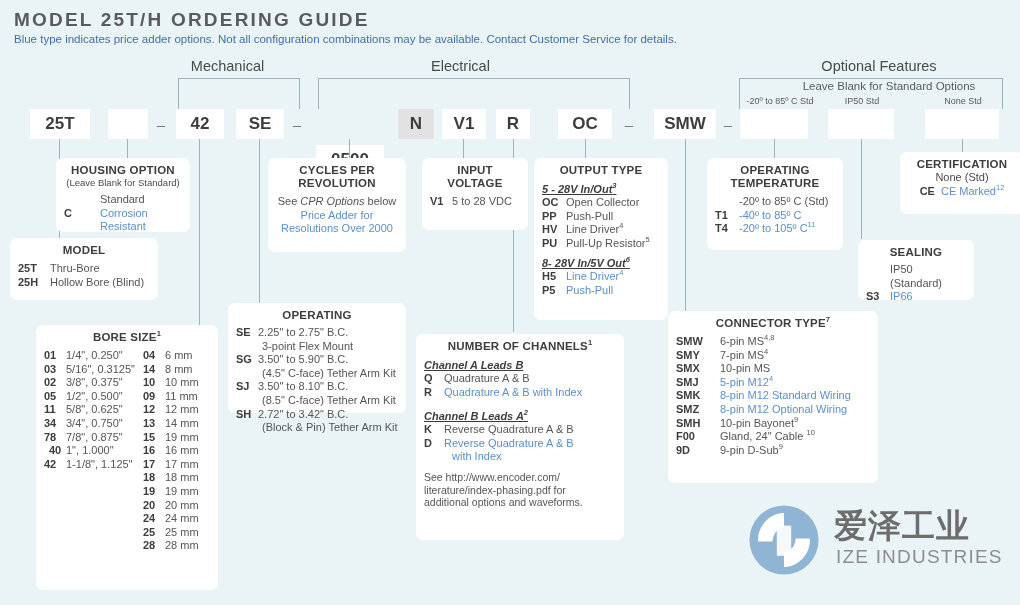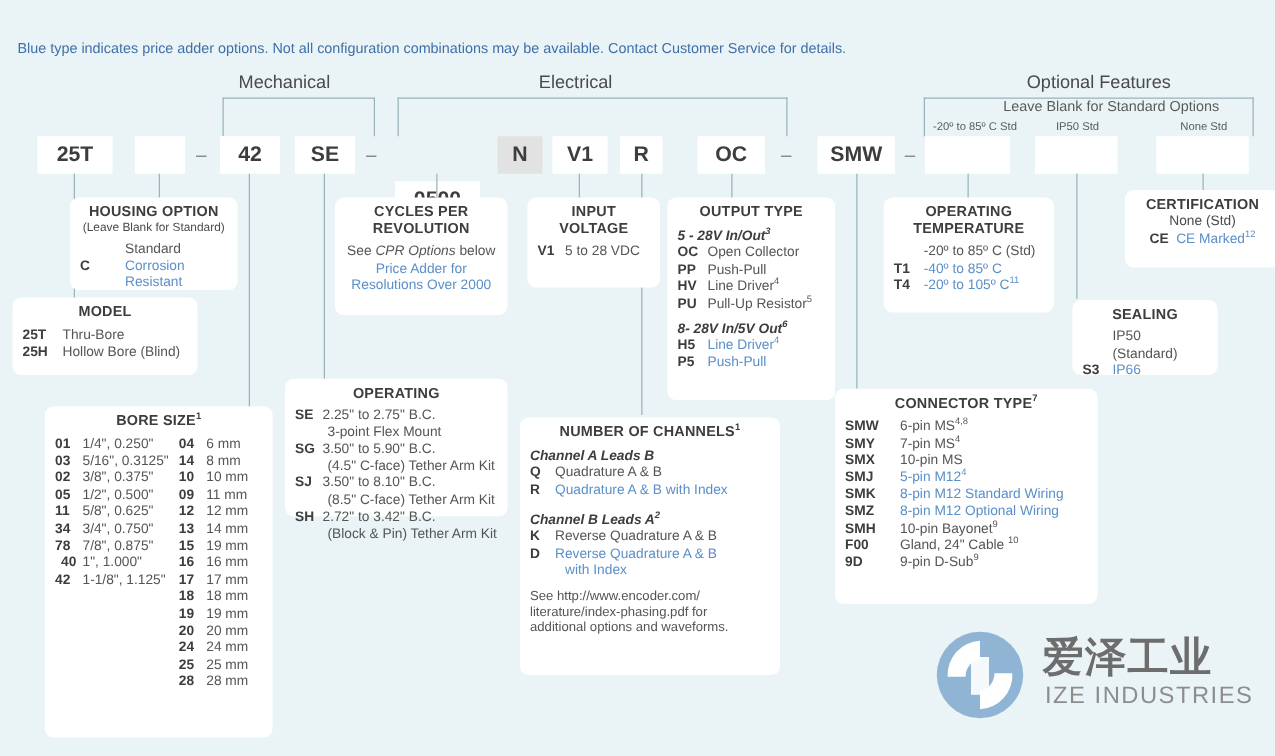--- a/index.html
+++ b/index.html
@@ -68,21 +68,21 @@
   .p-title{
     font-size:11.5px;font-weight:bold;color:#3d3d3d;
     text-align:center;line-height:13px;letter-spacing:.2px;
   }
   .p-sub{font-size:9.5px;color:#4a4a4a;text-align:center;line-height:12px;}
   .p-center{font-size:11px;color:#555;text-align:center;line-height:13.5px;}
   .blue{color:#5b8fc9;}
   .row{display:flex;font-size:11px;line-height:13.6px;color:#555;}
   .row .c{font-weight:bold;color:#3d3d3d;flex:0 0 auto;}
   .row .t{flex:1 1 auto;}
-  .grp-head{font-size:11px;font-weight:bold;font-style:italic;color:#3d3d3d;line-height:14px;}
+  .grp-head{font-size:11px;font-weight:bold;font-style:italic;color:#3d3d3d;line-height:14px;text-decoration:underline;}
   sup{font-size:7.5px;vertical-align:super;line-height:0;}
 
   .twocol{display:flex;gap:8px;}
   .twocol .col{display:flex;flex-direction:column;}
 
   .note{font-size:10.5px;color:#555;line-height:12.6px;}
 
   
   .logo-wrap{position:absolute;left:748px;top:500px;width:268px;height:80px;}
   .logo-mark{position:absolute;left:0;top:4px;width:72px;height:72px;}
@@ -93,20 +93,21 @@
   .logo-en{
     position:absolute;left:88px;top:46px;font-size:19px;color:#8d8d8d;
     letter-spacing:1.2px;white-space:nowrap;
   }
 </style>
 </head>
 <body>
 
 <div class="root">
 
+  <div class="title">MODEL 25T/H ORDERING GUIDE</div>
   <div class="subtitle">Blue type indicates price adder options. Not all configuration combinations may be available. Contact Customer Service for details.</div>
 
   <div class="grp-label big" style="left:185px;top:58px;width:85px;">Mechanical</div>
   <div class="bracket" style="left:178px;top:78px;width:120px;height:30px;"></div>
 
   <div class="grp-label big" style="left:418px;top:58px;width:85px;">Electrical</div>
   <div class="bracket" style="left:318px;top:78px;width:310px;height:30px;"></div>
 
   <div class="grp-label big" style="left:818px;top:58px;width:122px;">Optional Features</div>
   <div class="bracket" style="left:739px;top:78px;width:262px;height:30px;"></div>

